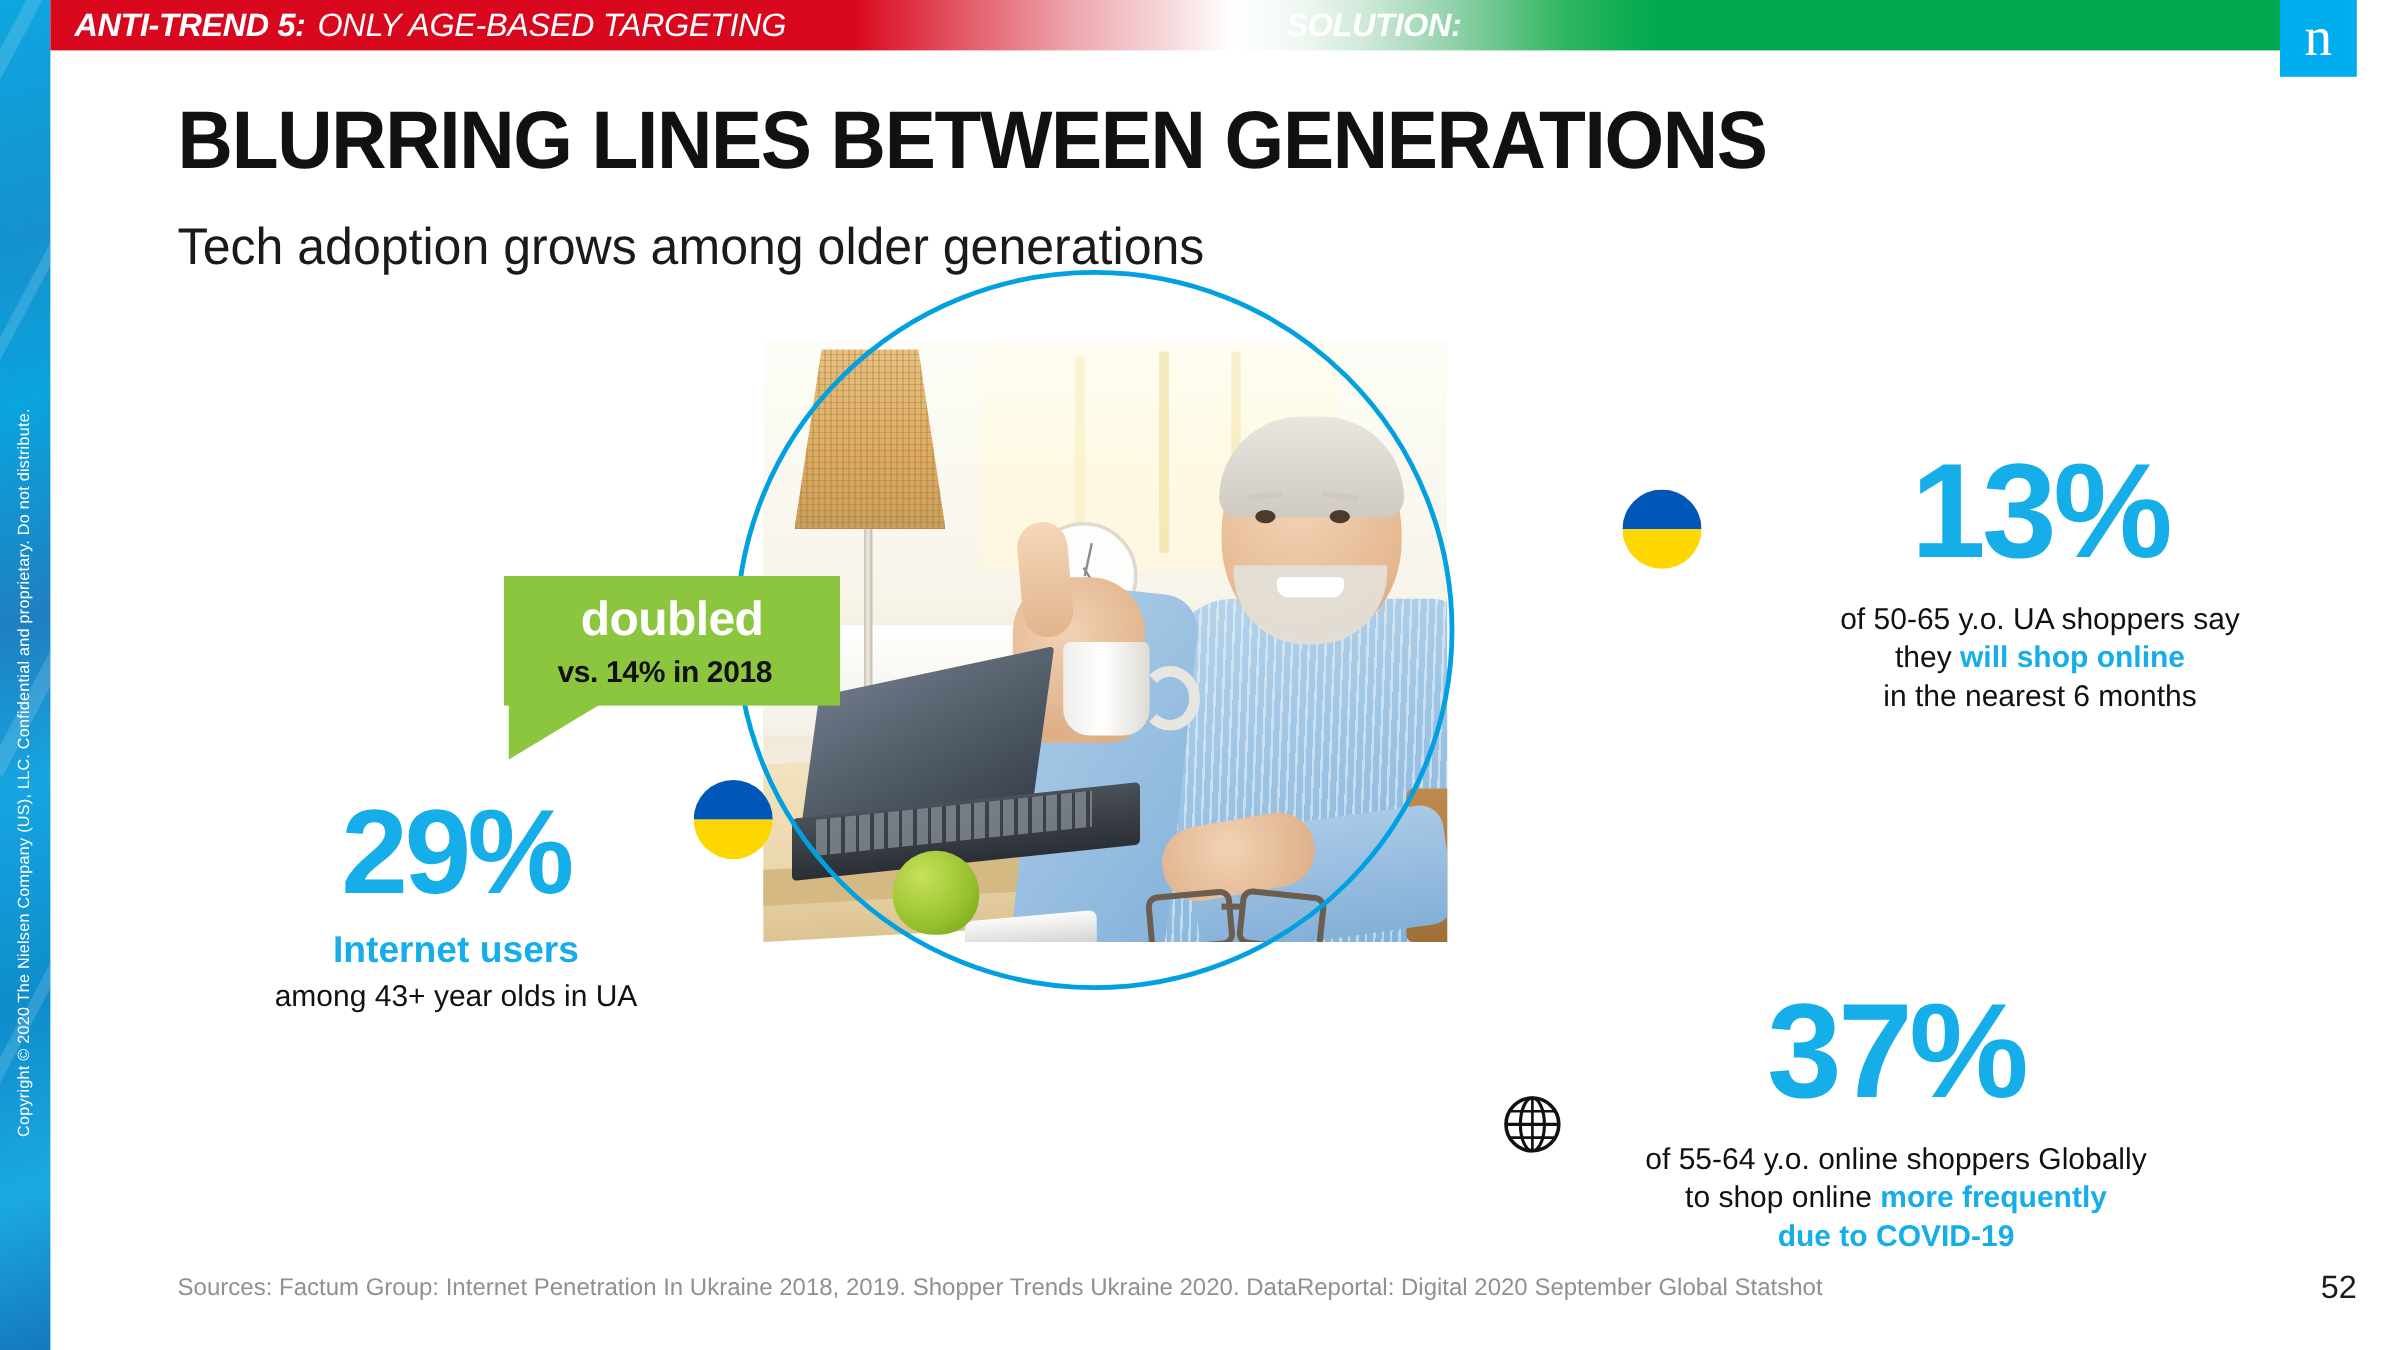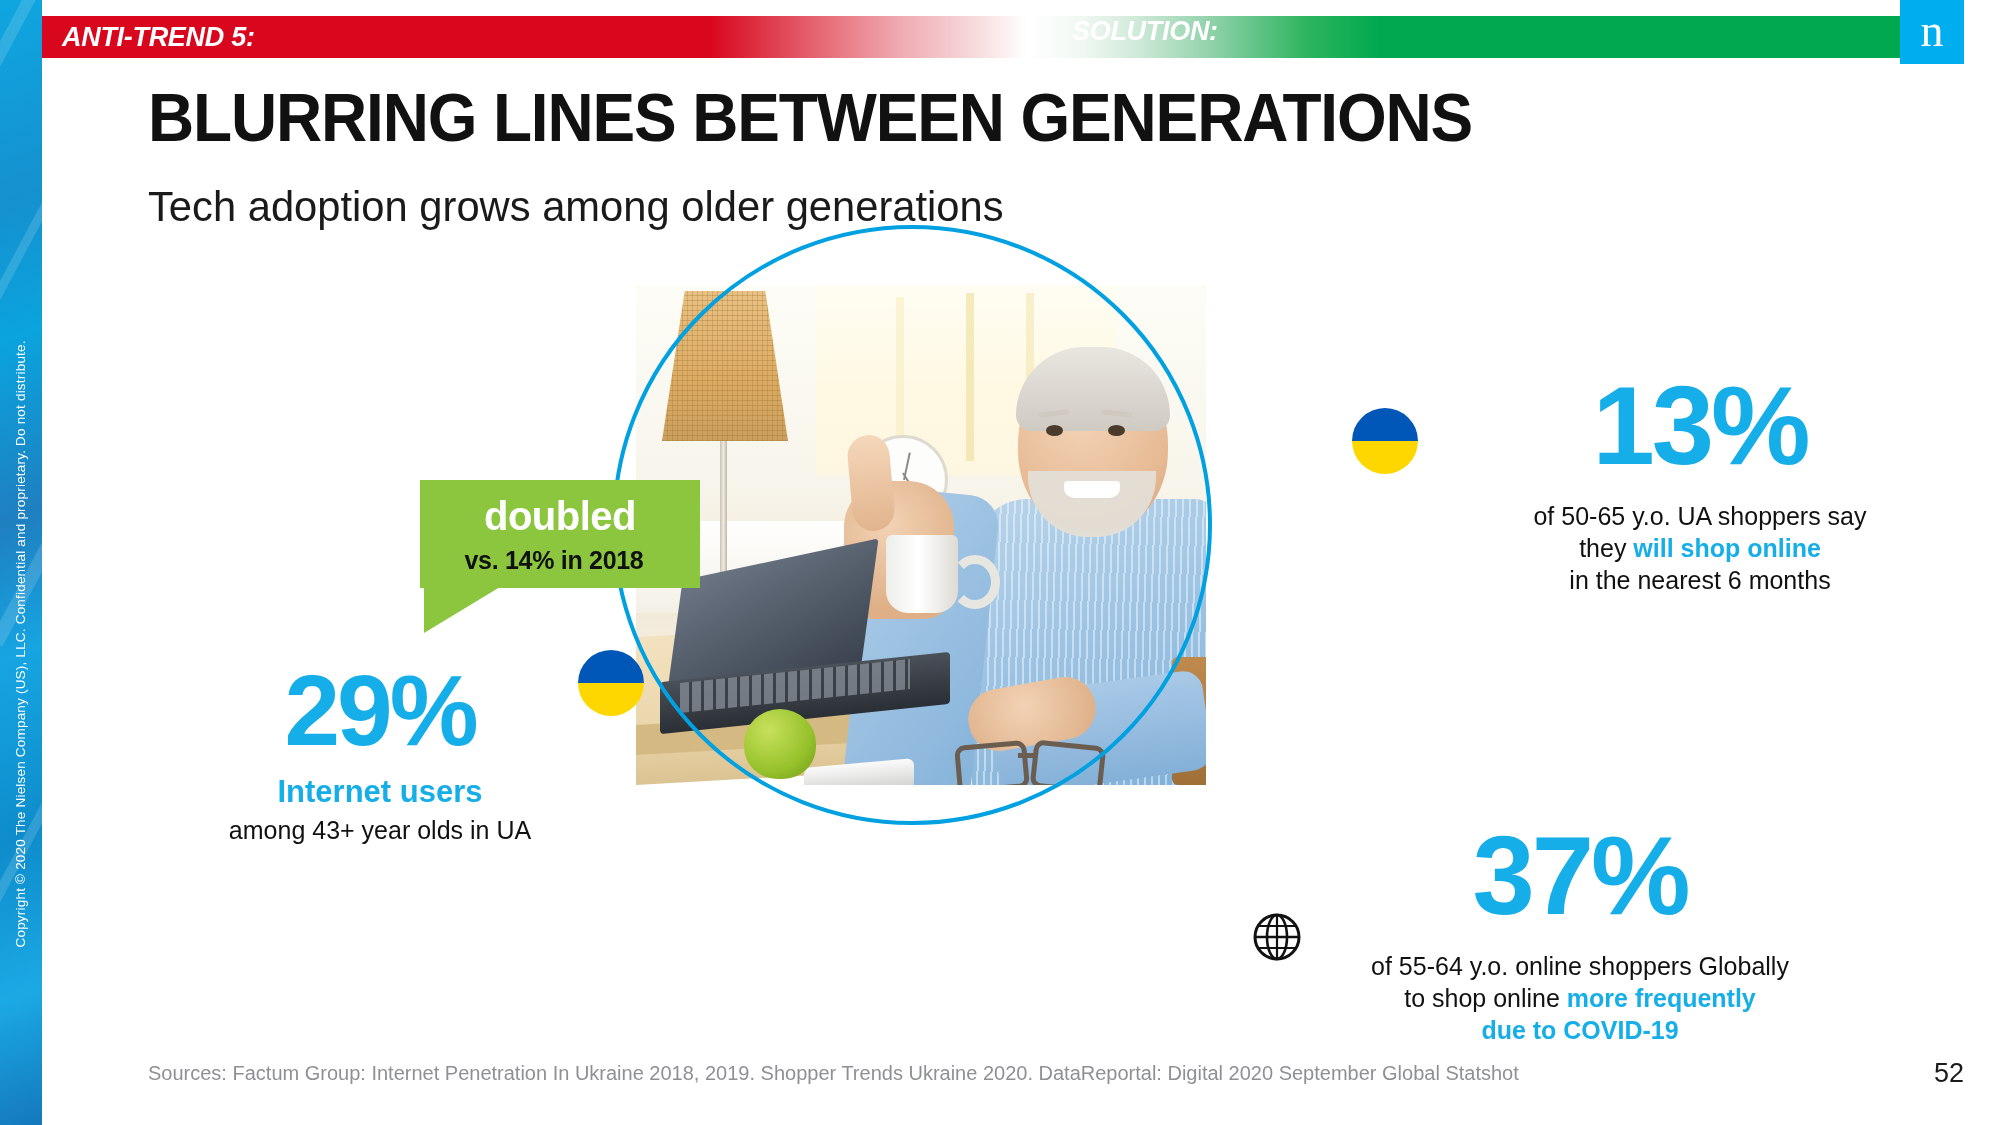--- a/index.html
+++ b/index.html
@@ -15,25 +15,25 @@
     transform:rotate(-62deg);transform-origin:left top;}
   .side-text{position:absolute;left:-360px;top:560px;width:760px;
     transform:rotate(-90deg);color:#ffffff;font-size:13.5px;letter-spacing:.2px;
     white-space:nowrap;text-align:left;}
 
   
   .banner{position:absolute;left:42px;top:0;width:1858px;height:42px;
     background:linear-gradient(to right,
       #d9071e 0%,#d9071e 36%,#e35a68 41%,#efa8af 46%,#f6d7da 50%,
       #ffffff 53%,#f0f8f2 56%,#cfe9d8 59%,#8fd1a9 63%,#2eb55f 68%,
-      #00a94f 72%,#00a94f 100%);margin-top:16px;}
+      #00a94f 72%,#00a94f 100%);}
   .banner-left{position:absolute;left:20px;top:0;height:42px;display:flex;
     align-items:center;gap:10px;}
   .banner-right{position:absolute;left:1030px;top:0;height:42px;display:flex;
-    gap:10px;}
+    align-items:center;gap:10px;}
   .banner b{font-weight:bold;font-style:italic;color:#ffffff;font-size:27px;
     letter-spacing:-.3px;}
   .banner span.lbl{font-weight:normal;font-style:italic;color:#ffffff;
     font-size:27px;letter-spacing:-.3px;}
 
   
   .logo{position:absolute;left:1900px;top:0;width:64px;height:64px;
     background:#00aeef;}
   .logo i{position:absolute;left:0;right:0;top:50%;transform:translateY(-52%);
     text-align:center;color:#fff;font-family:"Liberation Serif","DejaVu Serif",serif;
@@ -202,20 +202,21 @@
   <div class="side-streak" style="left:-10px;top:60px;width:240px;height:12px;"></div>
   <div class="side-streak" style="left:-10px;top:300px;width:300px;height:9px;"></div>
   <div class="side-streak" style="left:-10px;top:640px;width:260px;height:14px;"></div>
   <div class="side-streak" style="left:-10px;top:900px;width:220px;height:10px;"></div>
   <div class="side-text">Copyright © 2020 The Nielsen Company (US), LLC. Confidential and proprietary. Do not distribute.</div>
 </div>
 
 <div class="banner">
   <div class="banner-left">
     <b>ANTI-TREND 5:</b>
+    <span class="lbl">ONLY AGE-BASED TARGETING</span>
   </div>
   <div class="banner-right">
     <b>SOLUTION:</b>
   </div>
 </div>
 
 <div class="logo">
   <i>n</i>
 </div>
 

